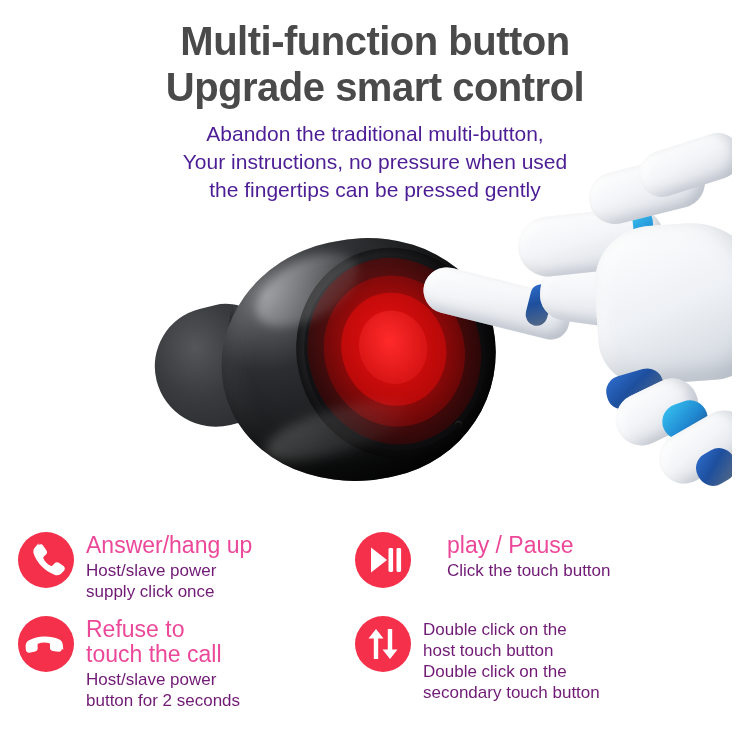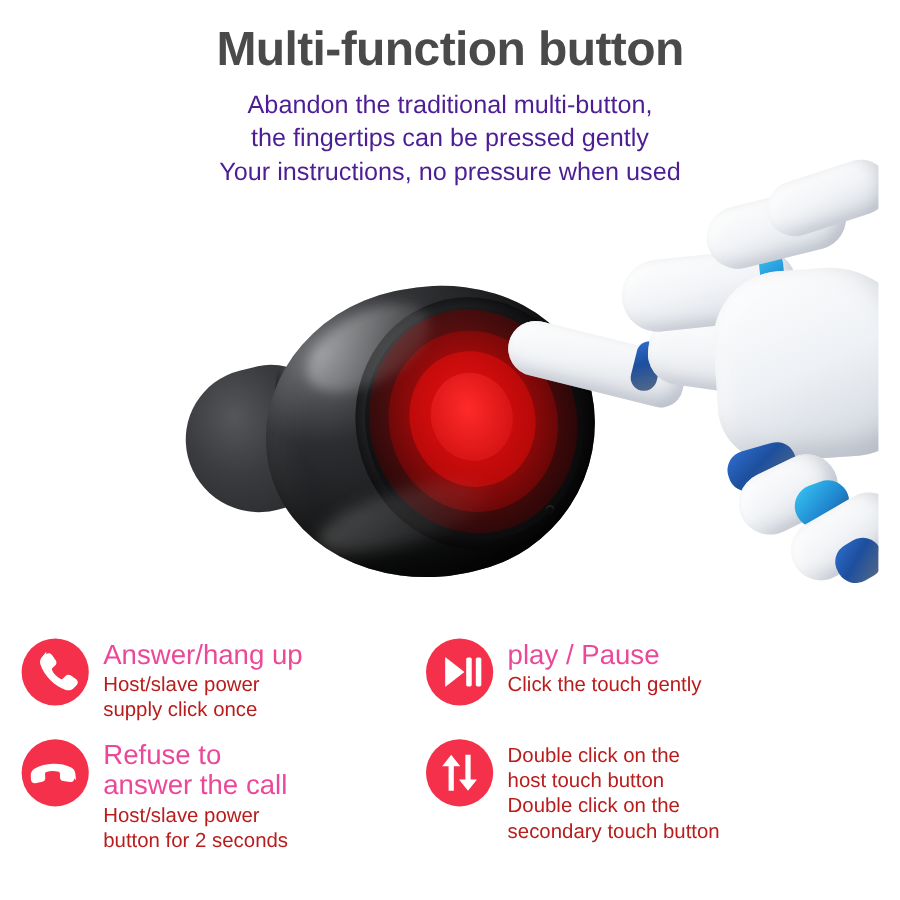--- a/index.html
+++ b/index.html
@@ -213,41 +213,42 @@
     margin-right: 12px;
   }
   .feat-text { padding-top: 1px; }
   .feat-title {
     color: #ec4899;
     font-size: 23px;
     line-height: 25px;
     white-space: pre-line;
   }
   .feat-desc {
-    color: #b91c1c;
+    color: #701a75;
     font-size: 17px;
     line-height: 21px;
     white-space: pre-line;
     margin-top: 2px;
   }
 
   
   .glyph { position: absolute; left: 0; top: 0; width: 56px; height: 56px; }
 </style>
 </head>
 <body>
 
 <div id="page">
 
   <div id="header">
     <div class="title-line">Multi-function button</div>
+    <div class="title-line">Upgrade smart control</div>
     <div id="subtitle">
       <div class="subtitle-line">Abandon the traditional multi-button,</div>
+      <div class="subtitle-line">Your instructions, no pressure when used</div>
       <div class="subtitle-line">the fingertips can be pressed gently</div>
-      <div class="subtitle-line">Your instructions, no pressure when used</div>
     </div>
   </div>
 
   <div id="stage">
 
     <div id="earbud">
       <div class="ear-tip"></div>
       <div class="ear-tip-ring"></div>
       <div class="bud-body"></div>
       <div class="touch-bezel">
@@ -304,37 +305,37 @@
     <div class="feat" style="left:18px; top:92px; width:320px;">
       <div class="feat-icon">
         <svg class="glyph" viewBox="0 0 56 56">
           <g transform="rotate(133 28 28)">
             <path fill="#ffffff" d="M20.6 13.2c1.4-1.3 3.5-1.1 4.6.5l3.3 4.7c.9 1.3.7 3.1-.5 4.2l-2.3 2.1c-.5.5-.6 1.2-.3 1.8 1.5 3.1 4 5.7 7.2 7.3.6.3 1.4.2 1.9-.3l2.1-2.2c1.1-1.2 2.9-1.4 4.2-.5l4.7 3.3c1.6 1.1 1.8 3.3.5 4.7l-2.4 2.5c-1.7 1.8-4.3 2.4-6.7 1.6-4.8-1.6-9.3-4.6-13-8.3-3.7-3.7-6.6-8.1-8.2-12.9-.8-2.4-.2-5 1.6-6.7l3.3-3.8z"></path>
           </g>
         </svg>
       </div>
       <div class="feat-text">
         <div class="feat-title">Refuse to
-answer the call</div>
+touch the call</div>
         <div class="feat-desc">Host/slave power
 button for 2 seconds</div>
       </div>
     </div>
 
-    <div class="feat" style="left:355px; top:8px; width:370px;">
+    <div class="feat" style="left:355px; top:8px; width:370px;gap:24px;">
       <div class="feat-icon">
         <svg class="glyph" viewBox="0 0 56 56">
           <path fill="#ffffff" d="M16 15.5 L32 28 L16 40.5 Z"></path>
           <rect fill="#ffffff" x="33.5" y="16" width="4.6" height="24" rx="1.4"></rect>
           <rect fill="#ffffff" x="41.5" y="16" width="4.6" height="24" rx="1.4"></rect>
         </svg>
       </div>
       <div class="feat-text">
         <div class="feat-title">play / Pause</div>
-        <div class="feat-desc">Click the touch gently</div>
+        <div class="feat-desc">Click the touch button</div>
       </div>
     </div>
 
     <div class="feat" style="left:355px; top:92px; width:380px;">
       <div class="feat-icon">
         <svg class="glyph" viewBox="0 0 56 56">
           <path fill="#ffffff" d="M21 13 L28.5 22.5 L23.2 22.5 L23.2 43 L18.8 43 L18.8 22.5 L13.5 22.5 Z"></path>
           <path fill="#ffffff" d="M35 43 L27.5 33.5 L32.8 33.5 L32.8 13 L37.2 13 L37.2 33.5 L42.5 33.5 Z"></path>
         </svg>
       </div>

